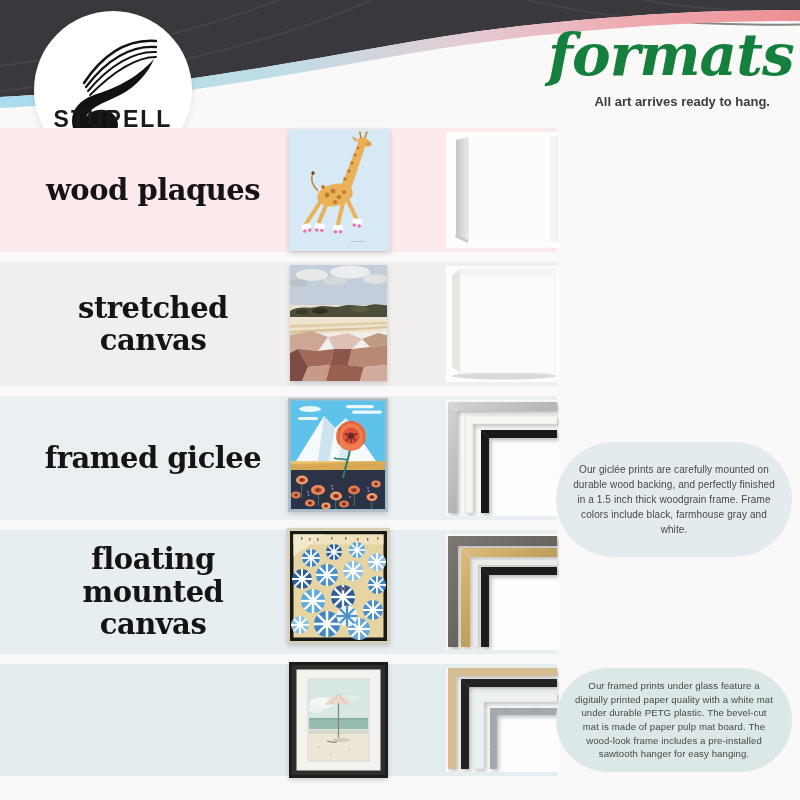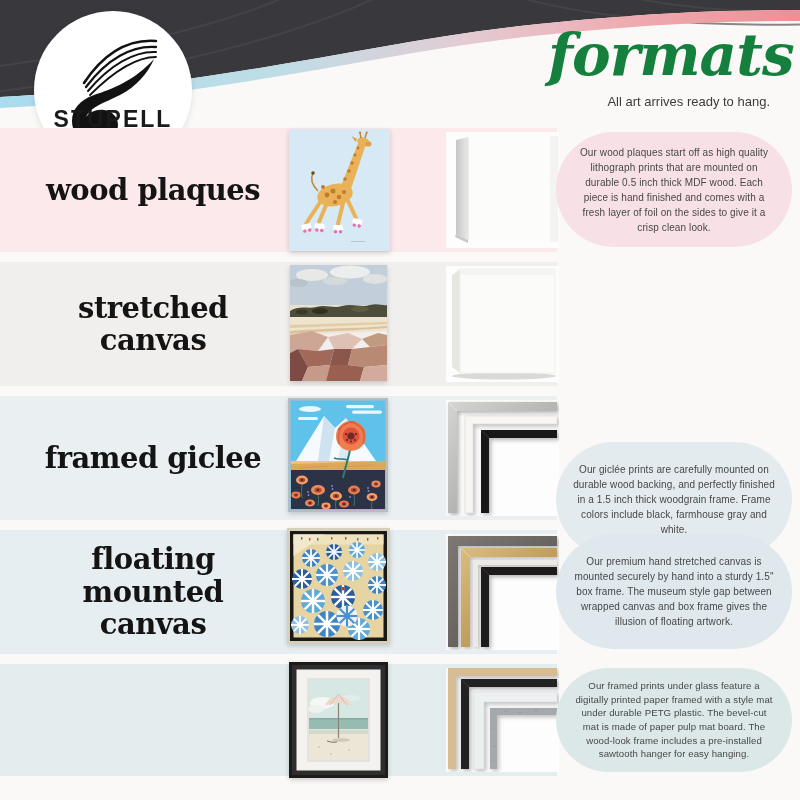--- a/index.html
+++ b/index.html
@@ -12,21 +12,21 @@
       background:#fff;border-radius:50%;box-shadow:0 2px 6px rgba(0,0,0,.10);}
   #logo-swoosh{position:absolute;left:0;top:0;width:158px;height:158px;}
   .brand-name{position:absolute;left:0;top:95px;width:158px;text-align:center;
       font-size:23px;font-weight:600;letter-spacing:2px;color:#1a1a1c;}
   .brand-sub{position:absolute;left:0;top:124px;width:158px;text-align:center;
       font-size:12px;font-weight:500;letter-spacing:4px;color:#29292b;}
   .fmt-title{position:absolute;left:520px;top:26px;width:260px;
       font-family:"DejaVu Serif",serif;font-style:italic;font-weight:bold;
       font-size:58px;line-height:1;color:#15803d;letter-spacing:-1px;margin-left:28px;}
   .fmt-sub{position:absolute;left:470px;top:94px;width:300px;text-align:right;
-      font-size:13px;font-weight:400;color:#3c3c3c;}
+      font-size:13px;font-weight:700;color:#3c3c3c;}
 
   
   .row{position:absolute;left:0;width:800px;}
   .band{position:absolute;left:0;top:0;width:557px;height:100%;}
   .rtitle{position:absolute;left:18px;top:0;width:270px;height:100%;
       display:flex;align-items:center;justify-content:center;text-align:center;
       font-family:"DejaVu Serif",serif;font-weight:bold;font-size:29px;
       line-height:1.12;color:#141414;letter-spacing:-.5px;white-space:pre-line;}
   .pill{position:absolute;left:556px;width:236px;border-radius:60px;
       display:flex;align-items:center;justify-content:center;}
@@ -160,23 +160,20 @@
           </linearGradient>
         </defs>
       <path d="M10,102 L22,108 L22,111 L9,105 Z" fill="#9c9c9c" opacity=".55"></path>
       <polygon points="10,8 22,5 22,108 10,102" fill="url(#gplq)"></polygon>
       <polygon points="22,5 112,4 112,110 22,108" fill="#fcfcfb"></polygon>
       <line x1="22" y1="5" x2="22" y2="108" stroke="#dedede" stroke-width="1"></line>
       <rect x="104" y="4" width="8" height="106" fill="#f3f3f1"></rect>
     </svg>
   </div>
 
-  <div class="pill" style="top:4px;height:115px;">
-    <p>Our wood plaques start off as high quality lithograph prints that are mounted on durable 0.5 inch thick MDF wood. Each piece is hand finished and comes with a fresh layer of foil on the sides to give it a crisp clean look.</p>
-  </div>
 </div>
 
 <div class="row r2" style="top:262px;height:124px;">
   <div class="band"></div>
   <div class="rtitle">stretched
 canvas</div>
 
   <div class="art" style="left:290px;top:3px;">
     <svg width="97" height="116" viewBox="0 0 97 116">
       <rect width="97" height="52" fill="#c3cedb"></rect>
@@ -431,23 +428,20 @@
       </defs>
       <path d="M2,2 H111 V12 H12 V113 H2 Z" fill="url(#ggr)" style="filter:drop-shadow(2px 2px 2px rgba(40,40,40,.35))"></path>
       <path d="M15,14 H111 V23 H24 V113 H15 Z" fill="url(#ggo)" style="filter:drop-shadow(2px 2px 2px rgba(40,40,40,.3))"></path>
       <line x1="15" y1="14" x2="24" y2="23" stroke="#f0dcae" stroke-width=".8"></line>
       <path d="M27,26 H111 V31 H32 V113 H27 Z" fill="#eceae6" style="filter:drop-shadow(2px 2px 2px rgba(40,40,40,.3))"></path>
       <path d="M35,33 H111 V41 H43 V113 H35 Z" fill="#1d1c1b" style="filter:drop-shadow(2px 2px 2px rgba(40,40,40,.35))"></path>
       <line x1="35" y1="33" x2="43" y2="41" stroke="#424140" stroke-width=".7"></line>
     </svg>
   </div>
 
-  <div class="pill" style="top:4px;height:115px;">
-    <p>Our premium hand stretched canvas is mounted securely by hand into a sturdy 1.5" box frame. The museum style gap between wrapped canvas and box frame gives the illusion of floating artwork.</p>
-  </div>
 </div>
 
 <div class="row r5" style="top:664px;height:112px;">
   <div class="band"></div>
 
   <div class="art" style="left:289px;top:-2px;">
     <svg width="99" height="116" viewBox="0 0 99 116">
       <rect width="99" height="116" fill="#1c1c1c"></rect>
       <rect x="3" y="3" width="93" height="110" fill="#2e2e2e"></rect>
       <rect x="7.5" y="7.5" width="84" height="101" fill="#f3f2ef"></rect>
@@ -491,15 +485,15 @@
           <circle cx="74" cy="44.5" r=".6"></circle>
           <circle cx="90" cy="43" r=".6"></circle>
           <circle cx="47.5" cy="60" r=".6"></circle>
           <circle cx="48.5" cy="78" r=".6"></circle>
           <circle cx="47.5" cy="92" r=".6"></circle>
         </g>
     </svg>
   </div>
 
   <div class="pill" style="top:4px;height:104px;">
-    <p>Our framed prints under glass feature a digitally printed paper framed with a style mat under durable PETG plastic. The bevel-cut mat is made of paper pulp mat board. The wood-look frame includes a pre-installed sawtooth hanger for easy hanging.</p>
+    <p>Our framed prints under glass feature a digitally printed paper quality with a white mat under durable PETG plastic. The bevel-cut mat is made of paper pulp mat board. The wood-look frame includes a pre-installed sawtooth hanger for easy hanging.</p>
   </div>
 </div>
 
 </body></html>

